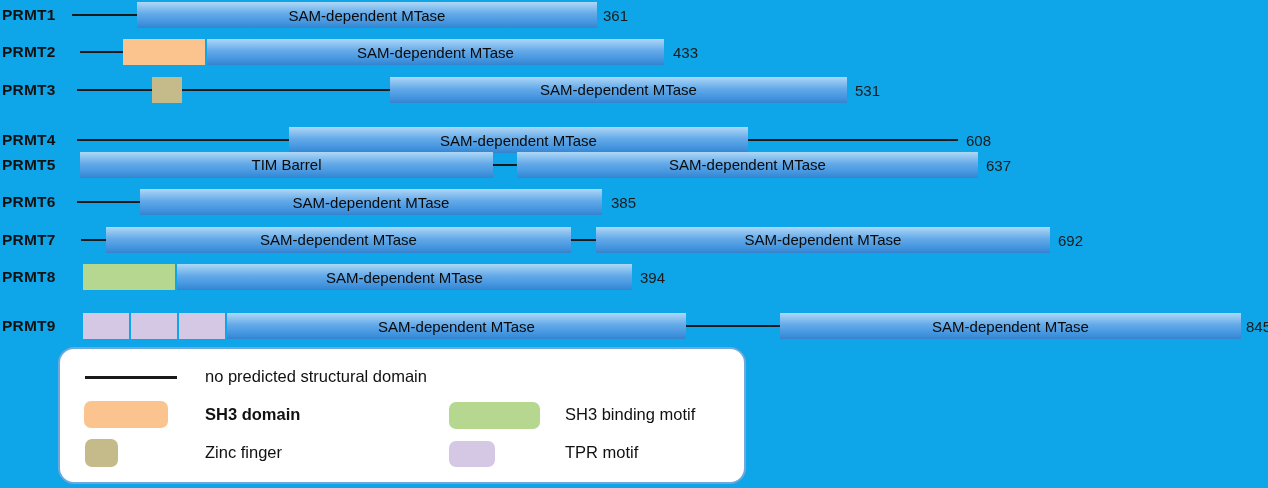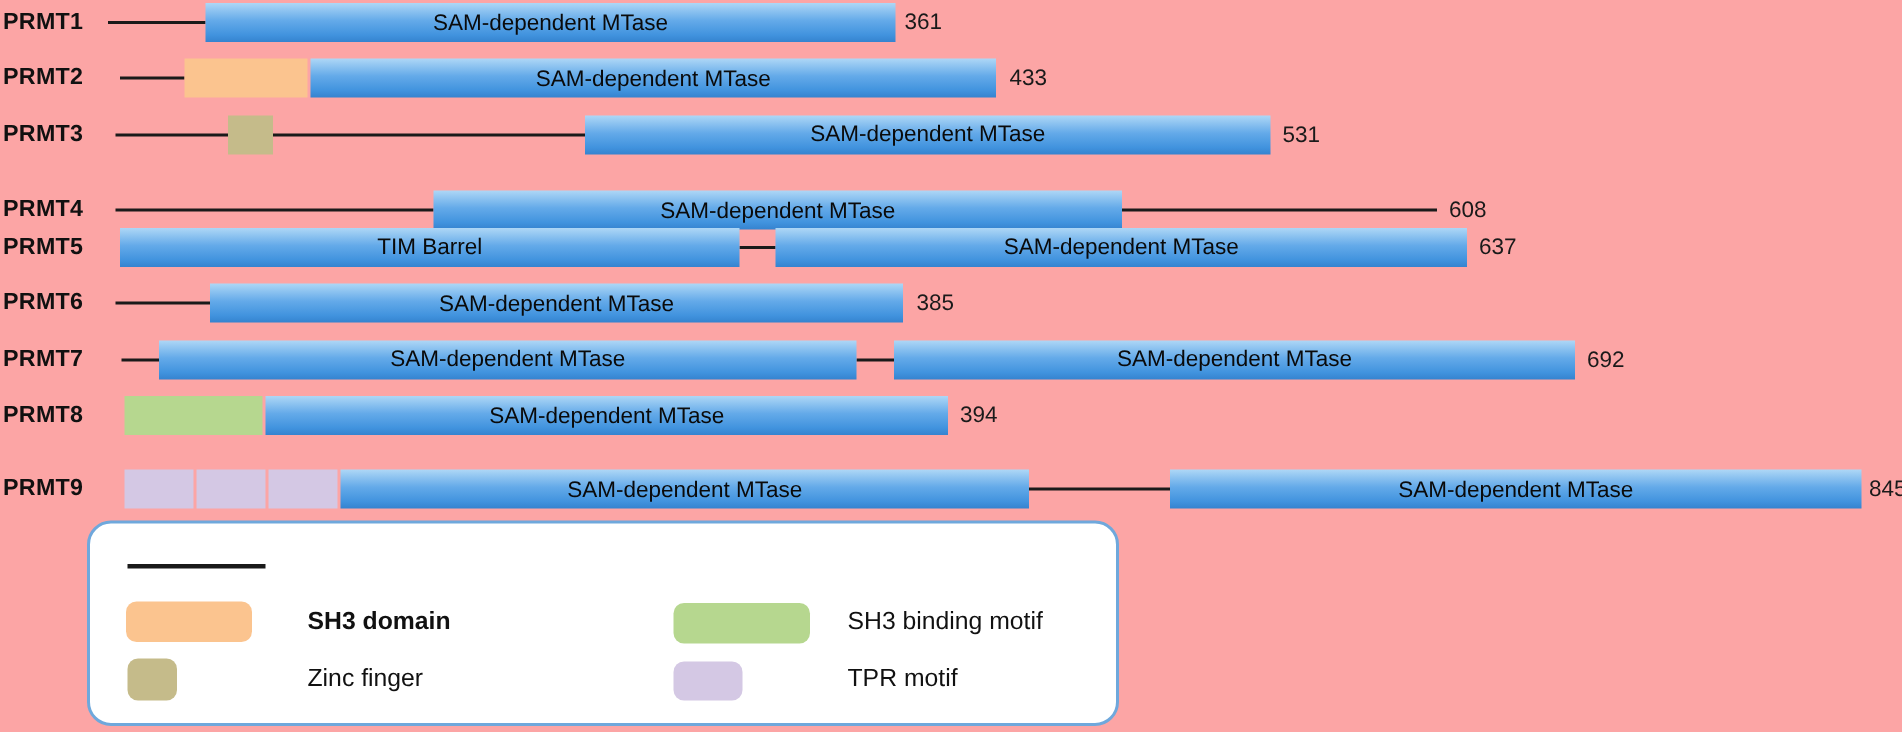--- a/index.html
+++ b/index.html
@@ -1,18 +1,18 @@
 <!DOCTYPE html>
 <html><head>
 <meta charset="utf-8">
 <style>
   * { margin:0; padding:0; box-sizing:border-box; }
   html,body { background:#ffffff; }
   body { font-family:"Liberation Sans", sans-serif; }
-  #figure { position:relative; width:1268px; height:488px; background:#fca5a5; overflow:hidden; }
+  #figure { position:relative; width:1268px; height:488px; background:#0ea5e9; overflow:hidden; }
 
   .protein-row { position:absolute; left:0; width:100%; height:30px; }
   .plabel { position:absolute; left:2px; top:50%; transform:translateY(-50%);
             font-weight:bold; font-size:15.5px; color:#111; letter-spacing:.2px; }
   .backbone { position:absolute; top:50%; height:2px; margin-top:-1px; background:#1a1a1a; }
   .domain { position:absolute; top:50%; transform:translateY(-50%); height:26px;
             border-radius:0; display:flex; align-items:center; justify-content:center;
             font-size:15px; color:#0a0a0a; white-space:nowrap; overflow:hidden; }
   .plen { position:absolute; top:50%; transform:translateY(-50%); font-size:15px; color:#1a1a1a; }
 
@@ -97,20 +97,21 @@
         <div class="domain" style="left: 131px; width: 46px; background: rgb(212, 200, 228);"></div>
         <div class="domain" style="left: 179px; width: 46px; background: rgb(212, 200, 228);"></div>
         <div class="domain" style="left: 227px; width: 459px; background: linear-gradient(rgb(174, 215, 246) 0%, rgb(100, 170, 233) 45%, rgb(65, 147, 222) 82%, rgb(53, 131, 207) 100%);">SAM-dependent MTase</div>
         <div class="domain" style="left: 780px; width: 461px; background: linear-gradient(rgb(174, 215, 246) 0%, rgb(100, 170, 233) 45%, rgb(65, 147, 222) 82%, rgb(53, 131, 207) 100%);">SAM-dependent MTase</div>
         <span class="plen" style="left: 1246px;">845</span>
       </div>
     </div>
 
   <div id="legend" style="border-color: rgb(111, 168, 220);">
     <span id="lg-s1" class="lg-swatch" style="background: rgb(26, 26, 26);"></span>
+    <span id="lg-t1" class="lg-text">no predicted structural domain</span>
 
     <span id="lg-s2" class="lg-swatch" style="background: rgb(251, 196, 143);"></span>
     <span id="lg-t2" class="lg-text">SH3 domain</span>
 
     <span id="lg-s3" class="lg-swatch" style="background: rgb(197, 187, 138);"></span>
     <span id="lg-t3" class="lg-text">Zinc finger</span>
 
     <span id="lg-s4" class="lg-swatch" style="background: rgb(182, 215, 143);"></span>
     <span id="lg-t4" class="lg-text">SH3 binding motif</span>
 

